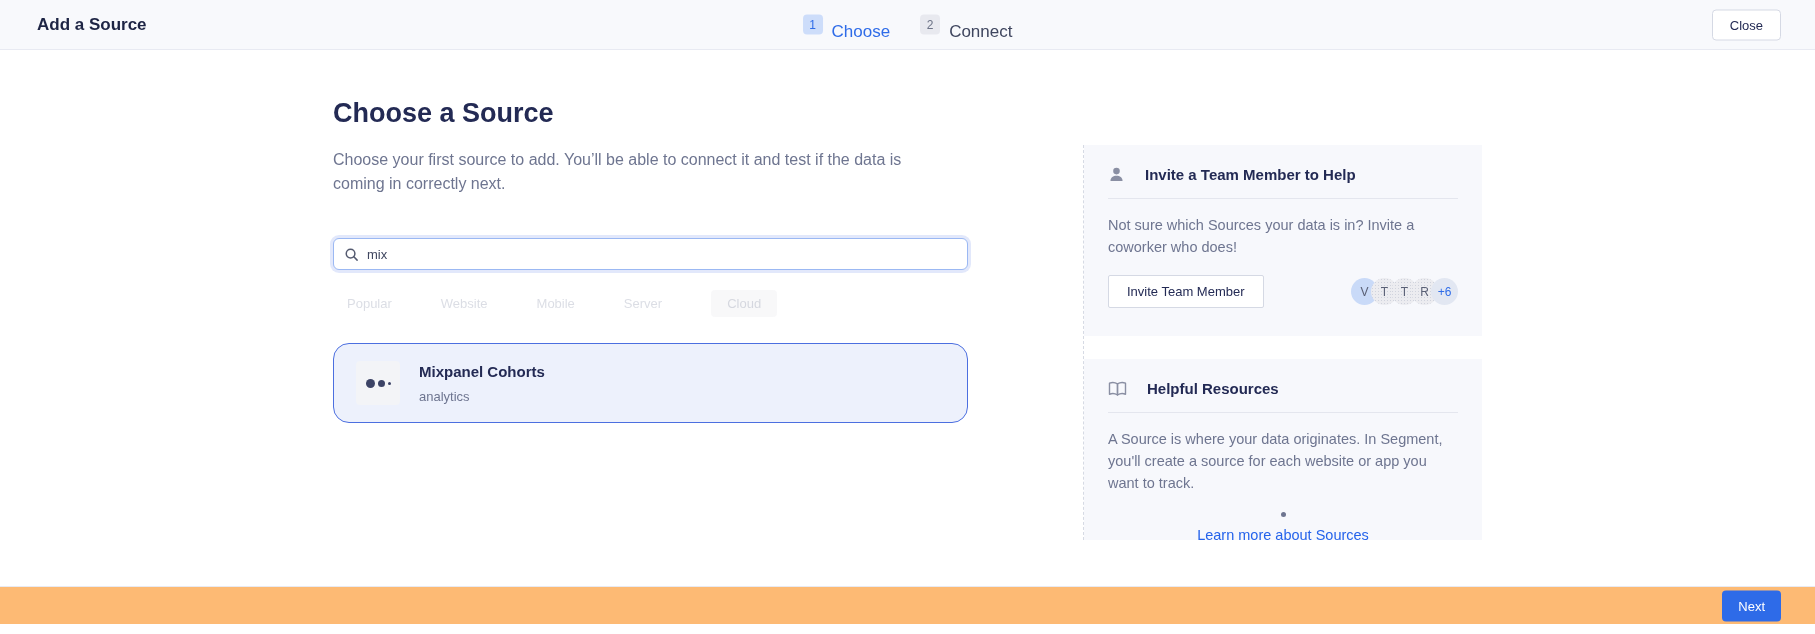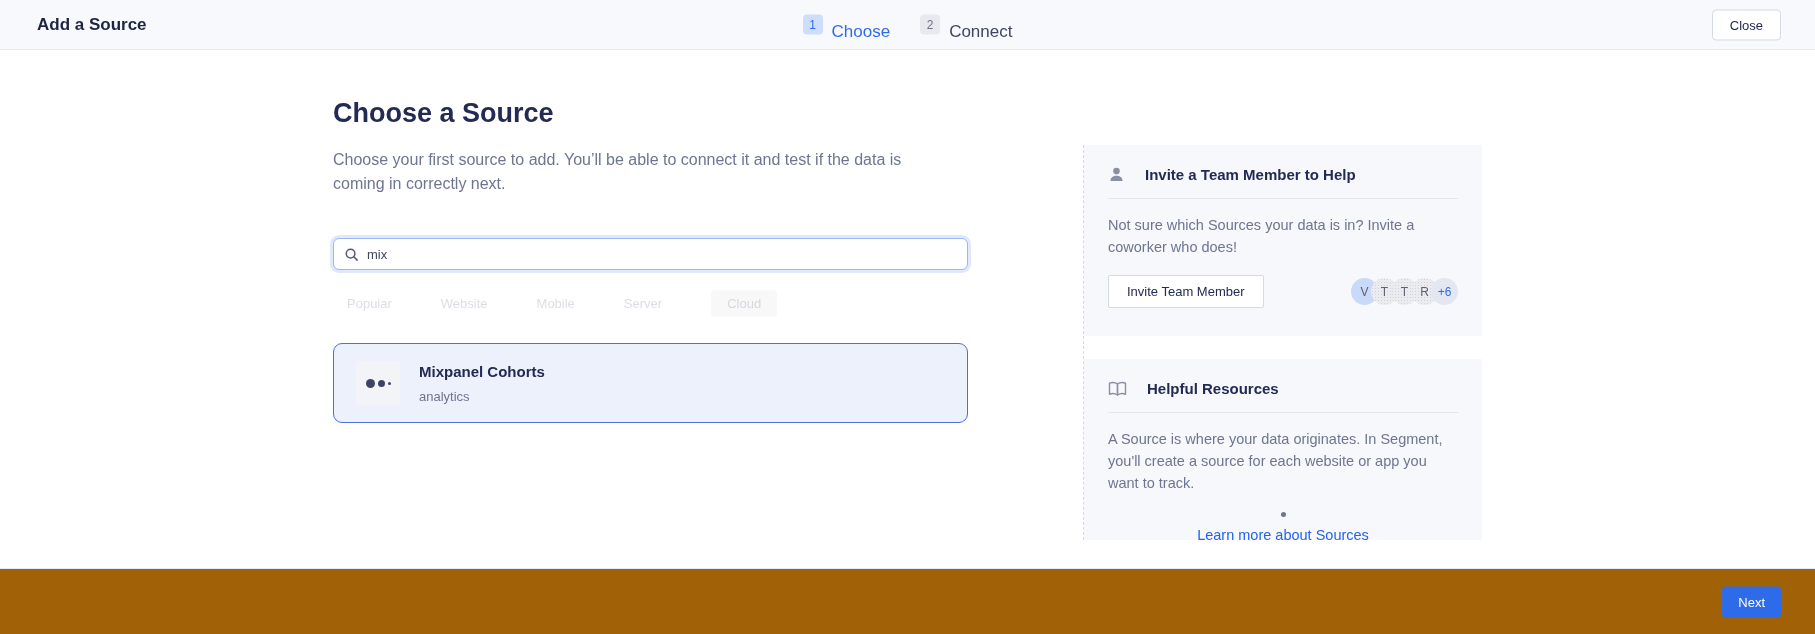--- a/index.html
+++ b/index.html
@@ -26,21 +26,21 @@
   .page-desc { position:absolute; top:98px; left:0; max-width:622px; font-size:16px; line-height:24px; color:#6e7590; }
 
   .search-box { position:absolute; top:188px; left:0; width:635px; height:32px; background:#fff; border:1px solid #9bb8f3; border-radius:6px; box-shadow:0 0 0 3px rgba(76,111,229,0.16); display:flex; align-items:center; padding:0 10px; }
   .search-box svg { flex:0 0 auto; }
   .search-input { border:none; outline:none; background:transparent; margin-left:8px; font-size:13px; color:#3f465f; width:100%; font-family:inherit; }
 
   .tabs { position:absolute; top:240px; left:14px; display:flex; align-items:center; gap:49px; }
   .tab { font-size:13px; color:#9aa1b5; opacity:0.35; padding:6px 0; cursor:pointer; }
   .tab--selected { background:#ececf0; border-radius:4px; padding:6px 16px; color:#8a90a5; }
 
-  .result-card { position:absolute; top:293px; left:0; width:635px; height:80px; background:#edf1fc; border:1.5px solid #4c6fe0; border-radius:9px; display:flex; align-items:center; padding:0 22px; cursor:pointer; }
+  .result-card { position:absolute; top:293px; left:0; width:635px; height:80px; background:#edf1fc; border:1.5px solid #4c6fe0; border-radius:16px; display:flex; align-items:center; padding:0 22px; cursor:pointer; }
   .result-logo { width:44px; height:44px; background:#f3f4f7; border-radius:4px; display:flex; align-items:center; justify-content:center; gap:3px; }
   .dot { background:#3c4366; border-radius:50%; }
   .dot-1 { width:9px; height:9px; }
   .dot-2 { width:7px; height:7px; }
   .dot-3 { width:3px; height:3px; }
   .result-text { margin-left:19px; }
   .result-title { font-size:15px; font-weight:700; color:#232a54; }
   .result-cat { font-size:13px; color:#6e7590; margin-top:9px; }
 
   
@@ -59,21 +59,21 @@
   .avatar:first-child { margin-left:0; }
   .avatar--blue { background:#c9daf8; }
   .avatar--dotted { background-color:#ececf0; background-image:radial-gradient(#d0d3dd 0.8px, transparent 0.8px); background-size:3px 3px; }
   .avatar--overflow { background:#e2e7f2; color:#2f6ce8; }
   .resource-list { margin-top:18px; list-style:none; }
   .resource-list li { display:flex; align-items:center; gap:10px;flex-direction:column; }
   .bullet { width:5px; height:5px; border-radius:50%; background:#6e7590; flex:0 0 auto; }
   .resource-link { font-size:14.5px; color:#2563eb; text-decoration:none; cursor:pointer; }
 
   
-  .footer { position:absolute; bottom:0; left:0; right:0; height:66px; background:#a16207; border-top:1px solid #e8eaf2; }
+  .footer { position:absolute; bottom:10px; left:0; right:0; height:38px; background:#fdba74; border-top:1px solid #e8eaf2; }
   .next-btn { position:absolute; right:34px; top:50%; transform:translateY(-50%); background:#2e6be8; color:#ffffff; border:none; border-radius:4px; padding:8px 16px; font-size:13px; cursor:pointer; font-family:inherit; }
 </style>
 </head>
 <body>
 
 <div class="screen">
 
   <header class="topbar">
     <div class="topbar-title">Add a Source</div>
     <div class="stepper">

